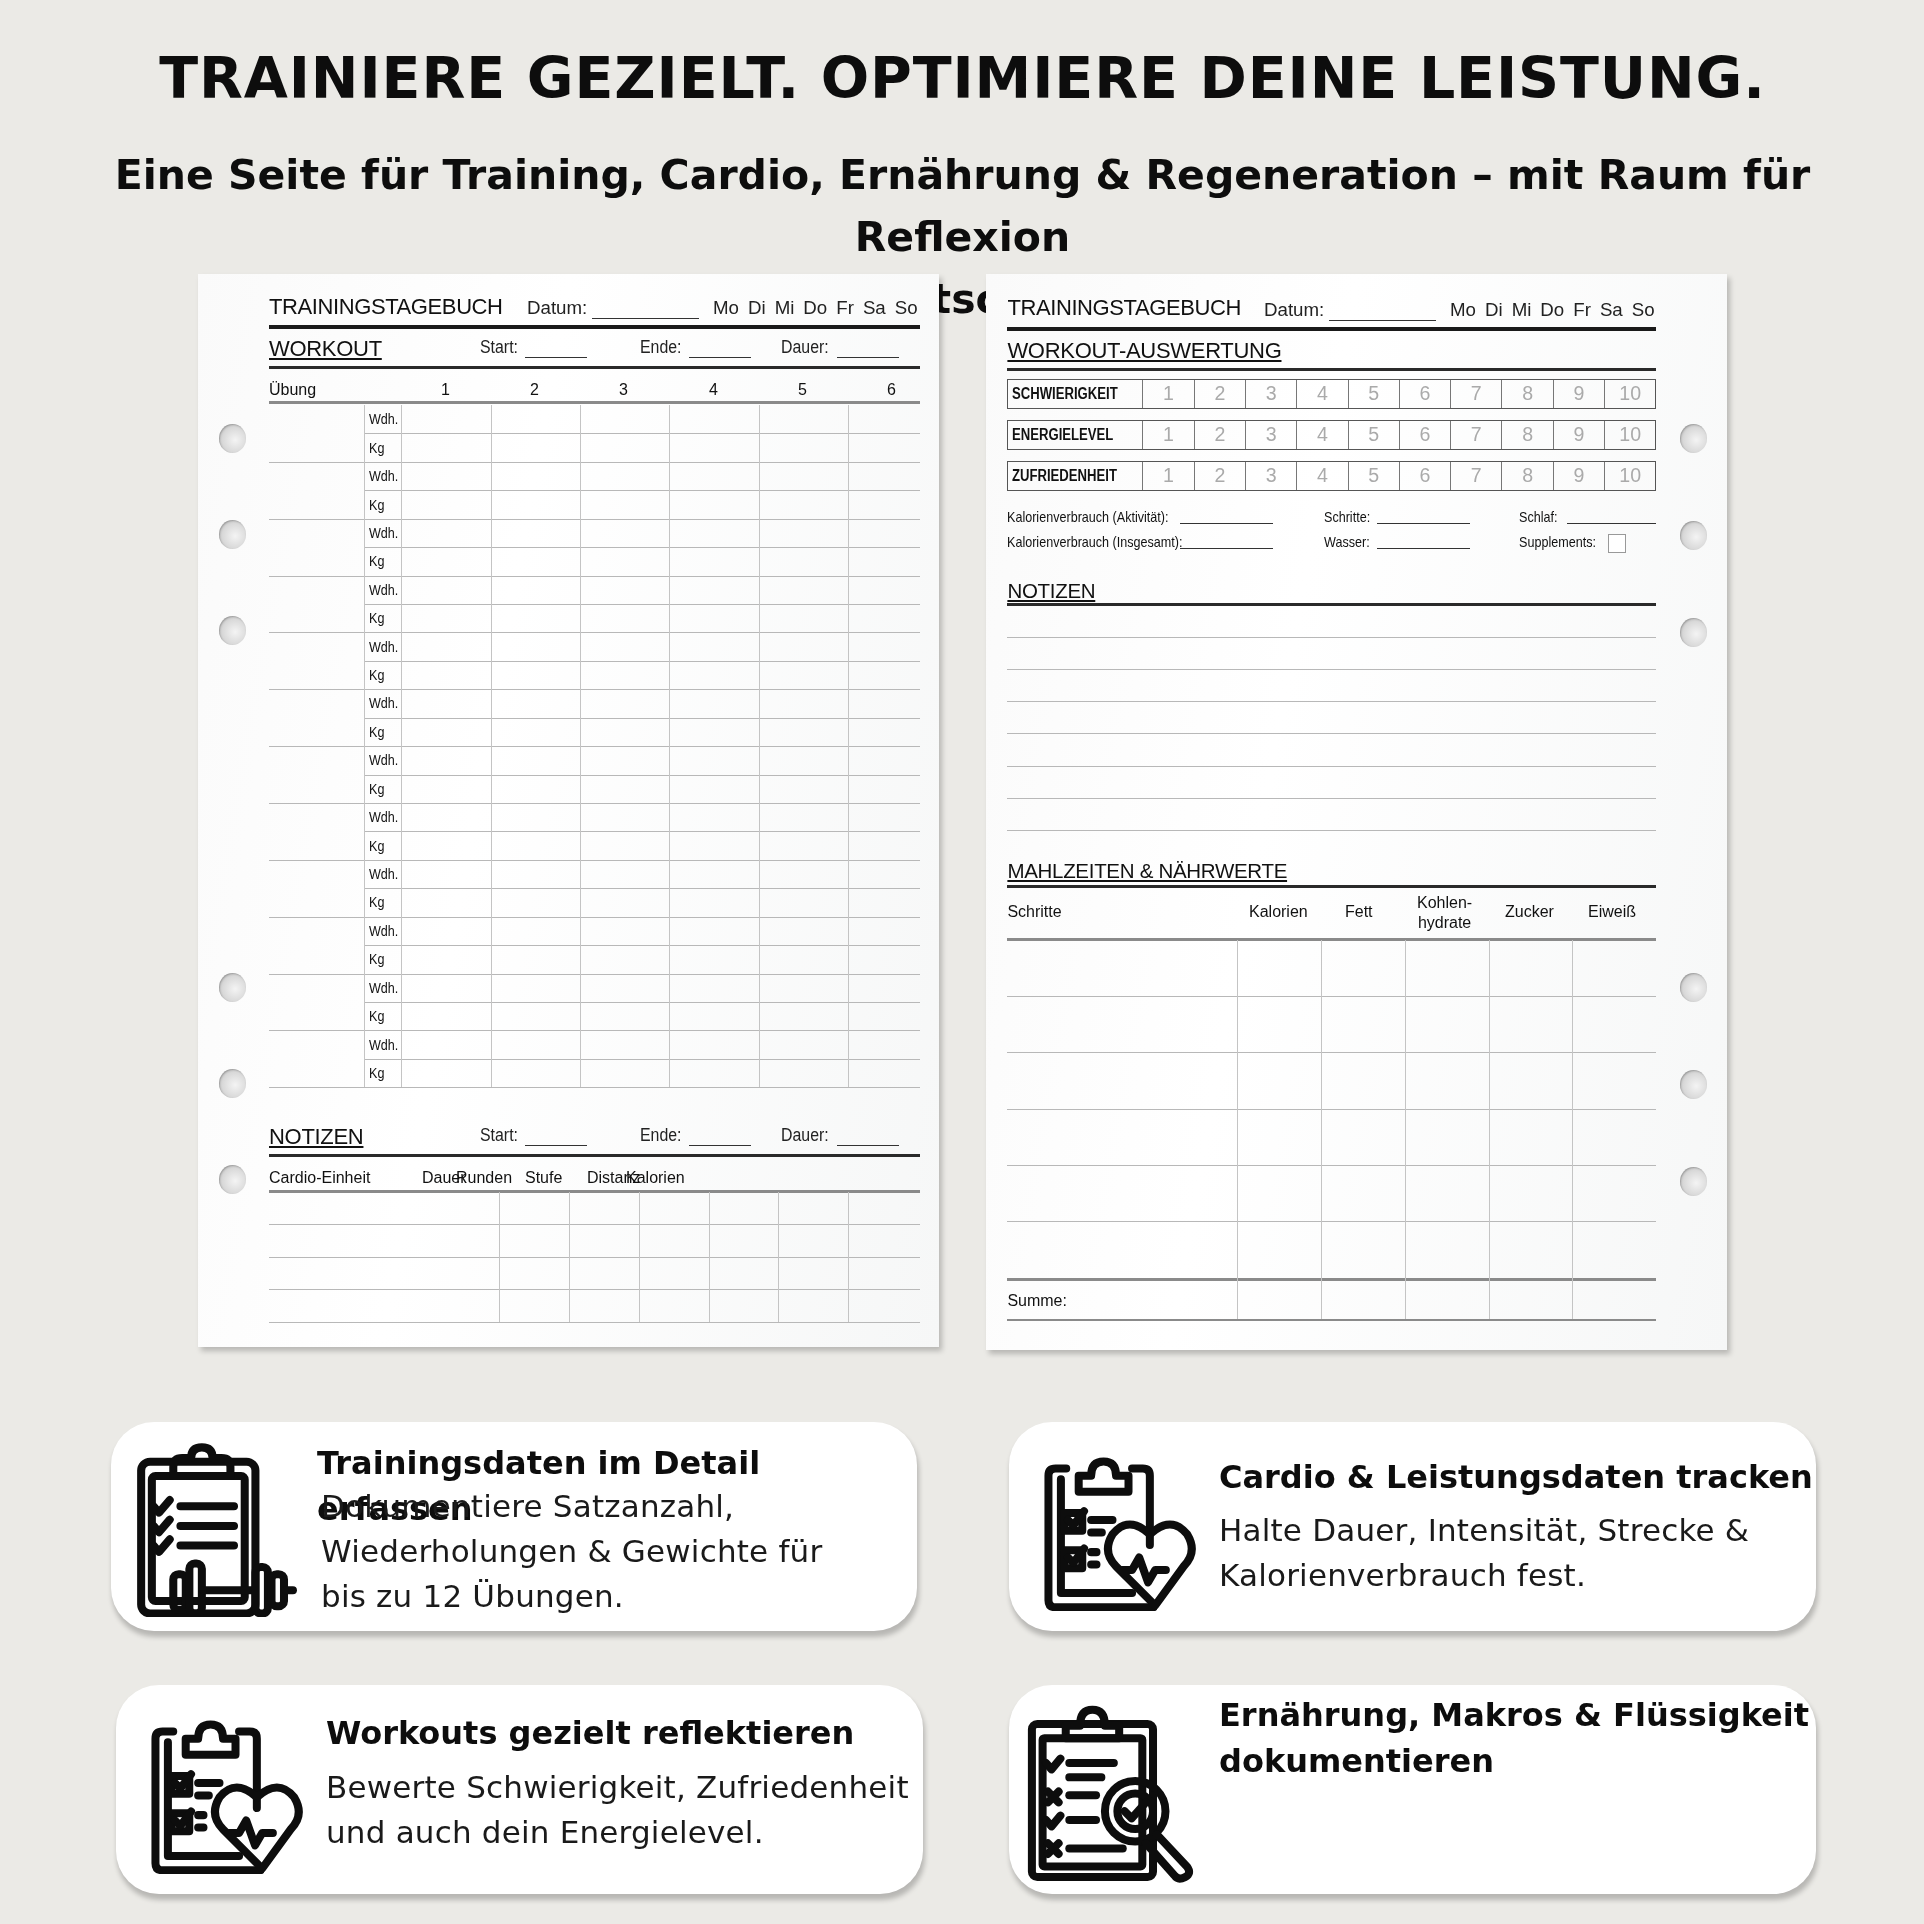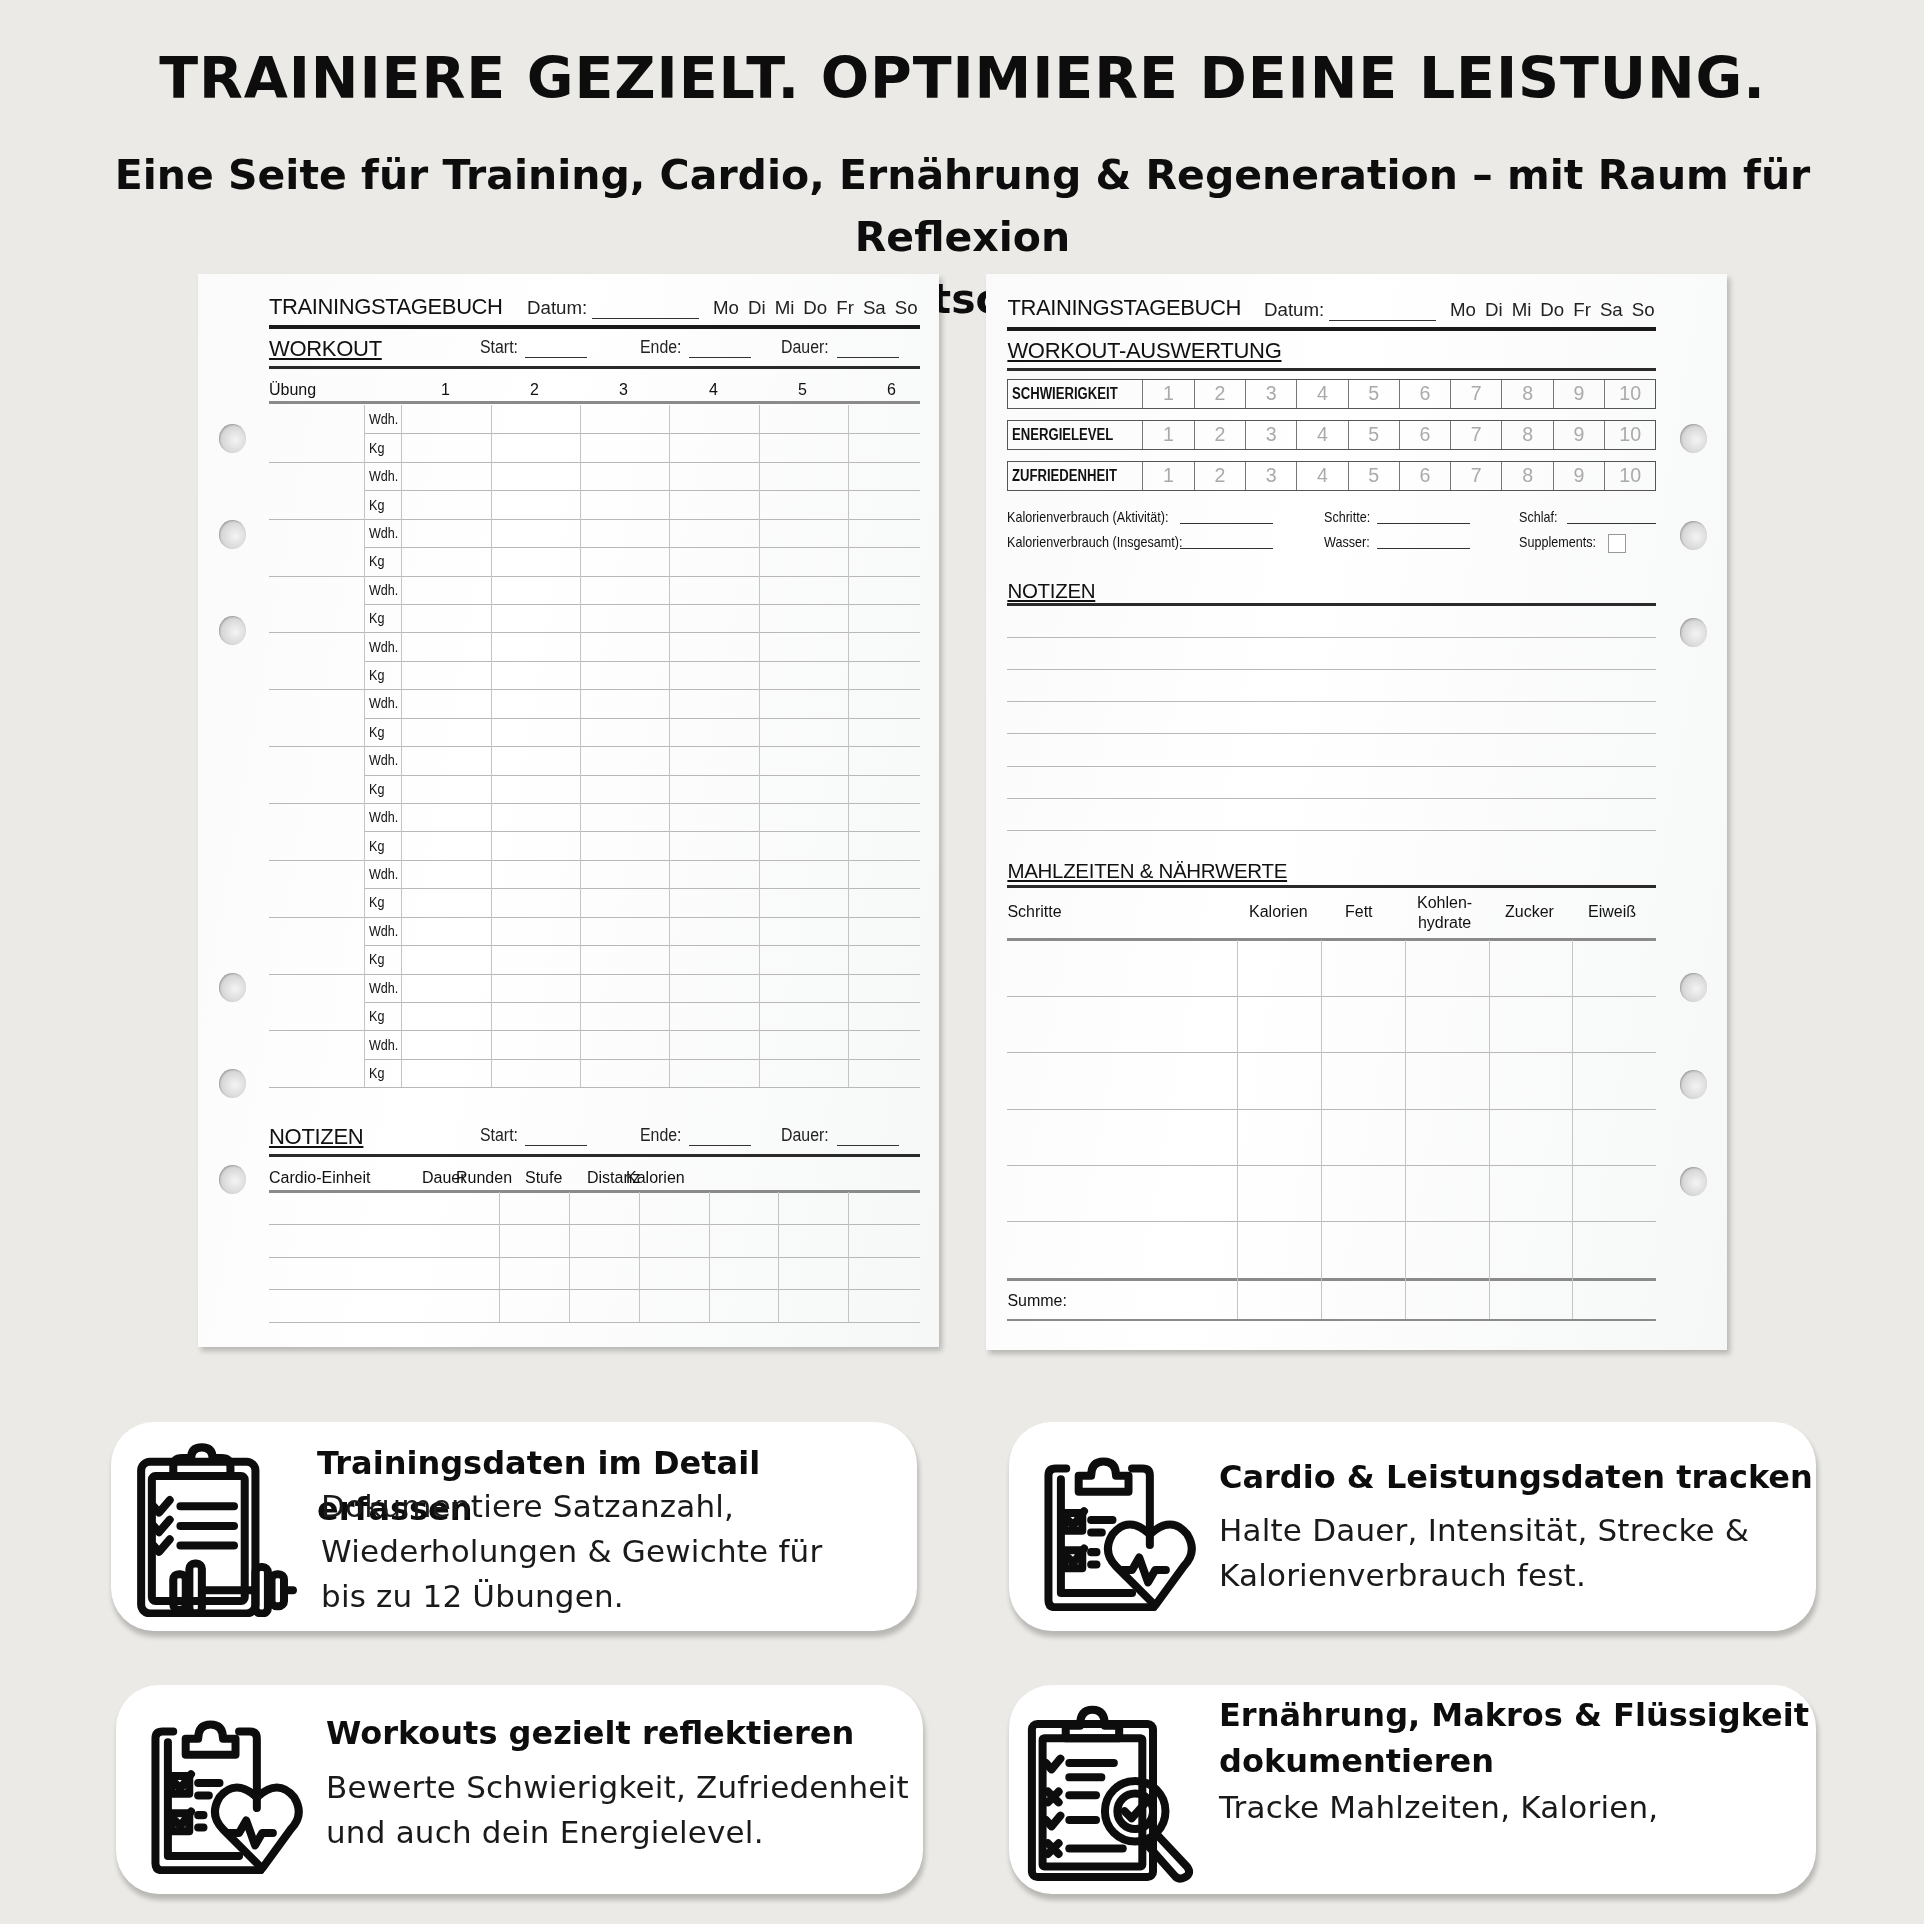--- a/index.html
+++ b/index.html
@@ -563,16 +563,15 @@
     <circle cx="126" cy="126" r="34"></circle>
     <circle cx="126" cy="126" r="20"></circle>
     <path d="M114 126 l8 8 l16-18"></path>
     <path d="M150 152 l34 36 q6 8 -2 12 q-8 4 -12 -2 l-32 -36"></path>
   </svg>
   <div class="card-title" style="left:210px; top:7.1px;">
     <div>Ernährung, Makros &amp; Flüssigkeit</div>
     <div>dokumentieren</div>
   </div>
   <div class="card-text" style="left:210px; top:100px;">
-    <div>Tracke Mahlzeiten, Kalorien,</div>
   </div>
 </div>
 
 
 </body></html>

